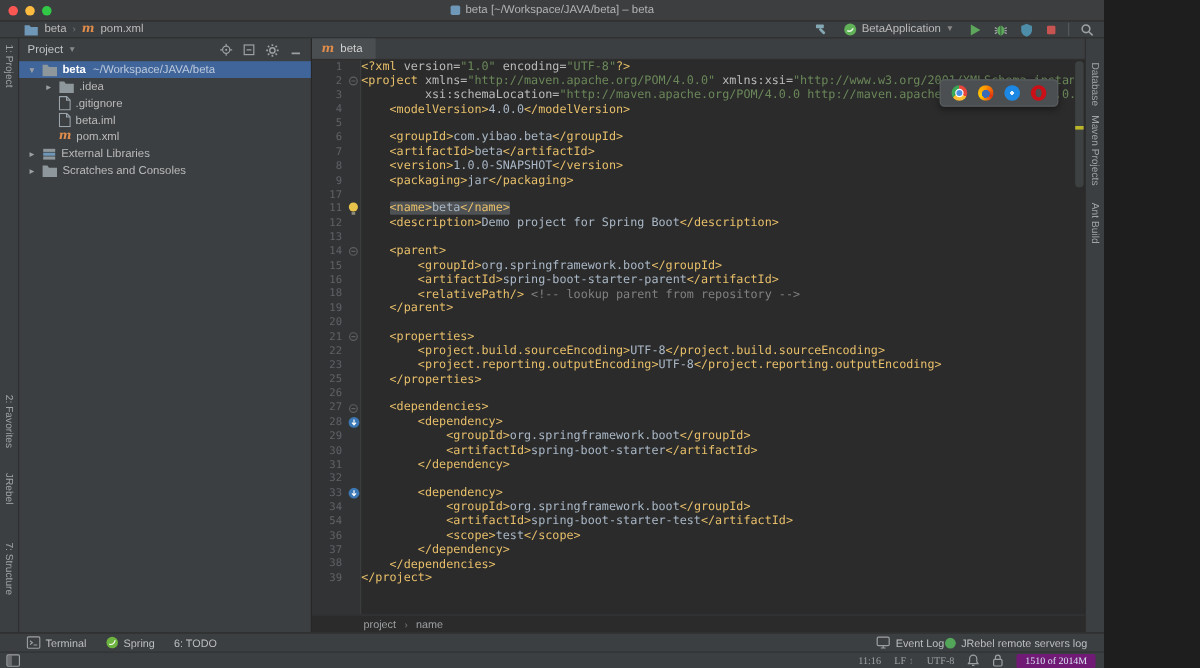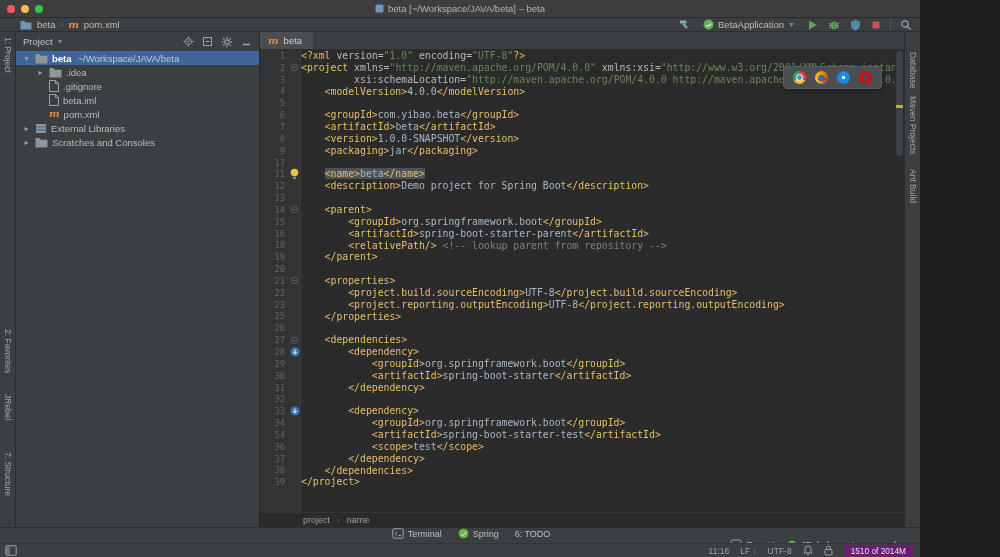--- a/index.html
+++ b/index.html
@@ -81,27 +81,27 @@
   .ic-chrome{background:conic-gradient(#e8453c 0 33%,#fcbd2e 0 66%,#3aa757 0 100%);}
   .ic-chrome::after{content:"";position:absolute;inset:3px;background:#4a90e2;border:1px solid #fff;border-radius:50%;}
   .ic-firefox{background:radial-gradient(circle at 50% 55%,#3b6bb5 0 34%,rgba(0,0,0,0) 35%),
               conic-gradient(#ff9500,#e3340f,#ffcb00,#ff9500);}
   .ic-safari{background:radial-gradient(circle at 50% 50%,#e8f4fd 0 16%,#1b88e5 17%);}
   .ic-opera{background:#cc0f16;}
   .ic-opera::after{content:"";position:absolute;inset:3px 4px;background:#4b4f51;border-radius:50%;}
 
   
   .bbar{position:absolute;left:0;right:0;bottom:14px;height:16px;background:#3c3f41;border-top:1px solid #2e2e2e;
-        display:flex;align-items:center;box-sizing:border-box;flex-direction:column;}
+        display:flex;align-items:center;box-sizing:border-box;}
   .bb-left{display:flex;gap:16px;padding-left:22px;}
   .bb-right{margin-left:auto;display:flex;padding-right:14px;}
   .bb-item{display:flex;align-items:center;gap:4px;font-size:9px;color:#bdbfc1;}
   .sbar{position:absolute;left:0;right:0;bottom:0;height:14px;background:#3c3f41;border-top:1px solid #323539;
         display:flex;align-items:center;font-size:8.5px;color:#9da0a3;box-sizing:border-box;padding:0 5px;}
-  .sb-right{margin-left:auto;display:flex;align-items:center;gap:11px;padding-right:2px;}
+  .sb-right{margin-left:auto;display:flex;align-items:flex-start;gap:11px;padding-right:2px;font-family:Liberation Serif, serif;}
   .mem{background:#701a75;color:#d9e4f2;padding:0 7px;height:12px;display:flex;align-items:center;
        border-radius:2px;font-size:8.3px;white-space:nowrap;}
   .updn{color:#777;font-size:8px;}
 </style>
 </head>
 <body>
 
 <div id="app">
 
   <div class="titlebar">

